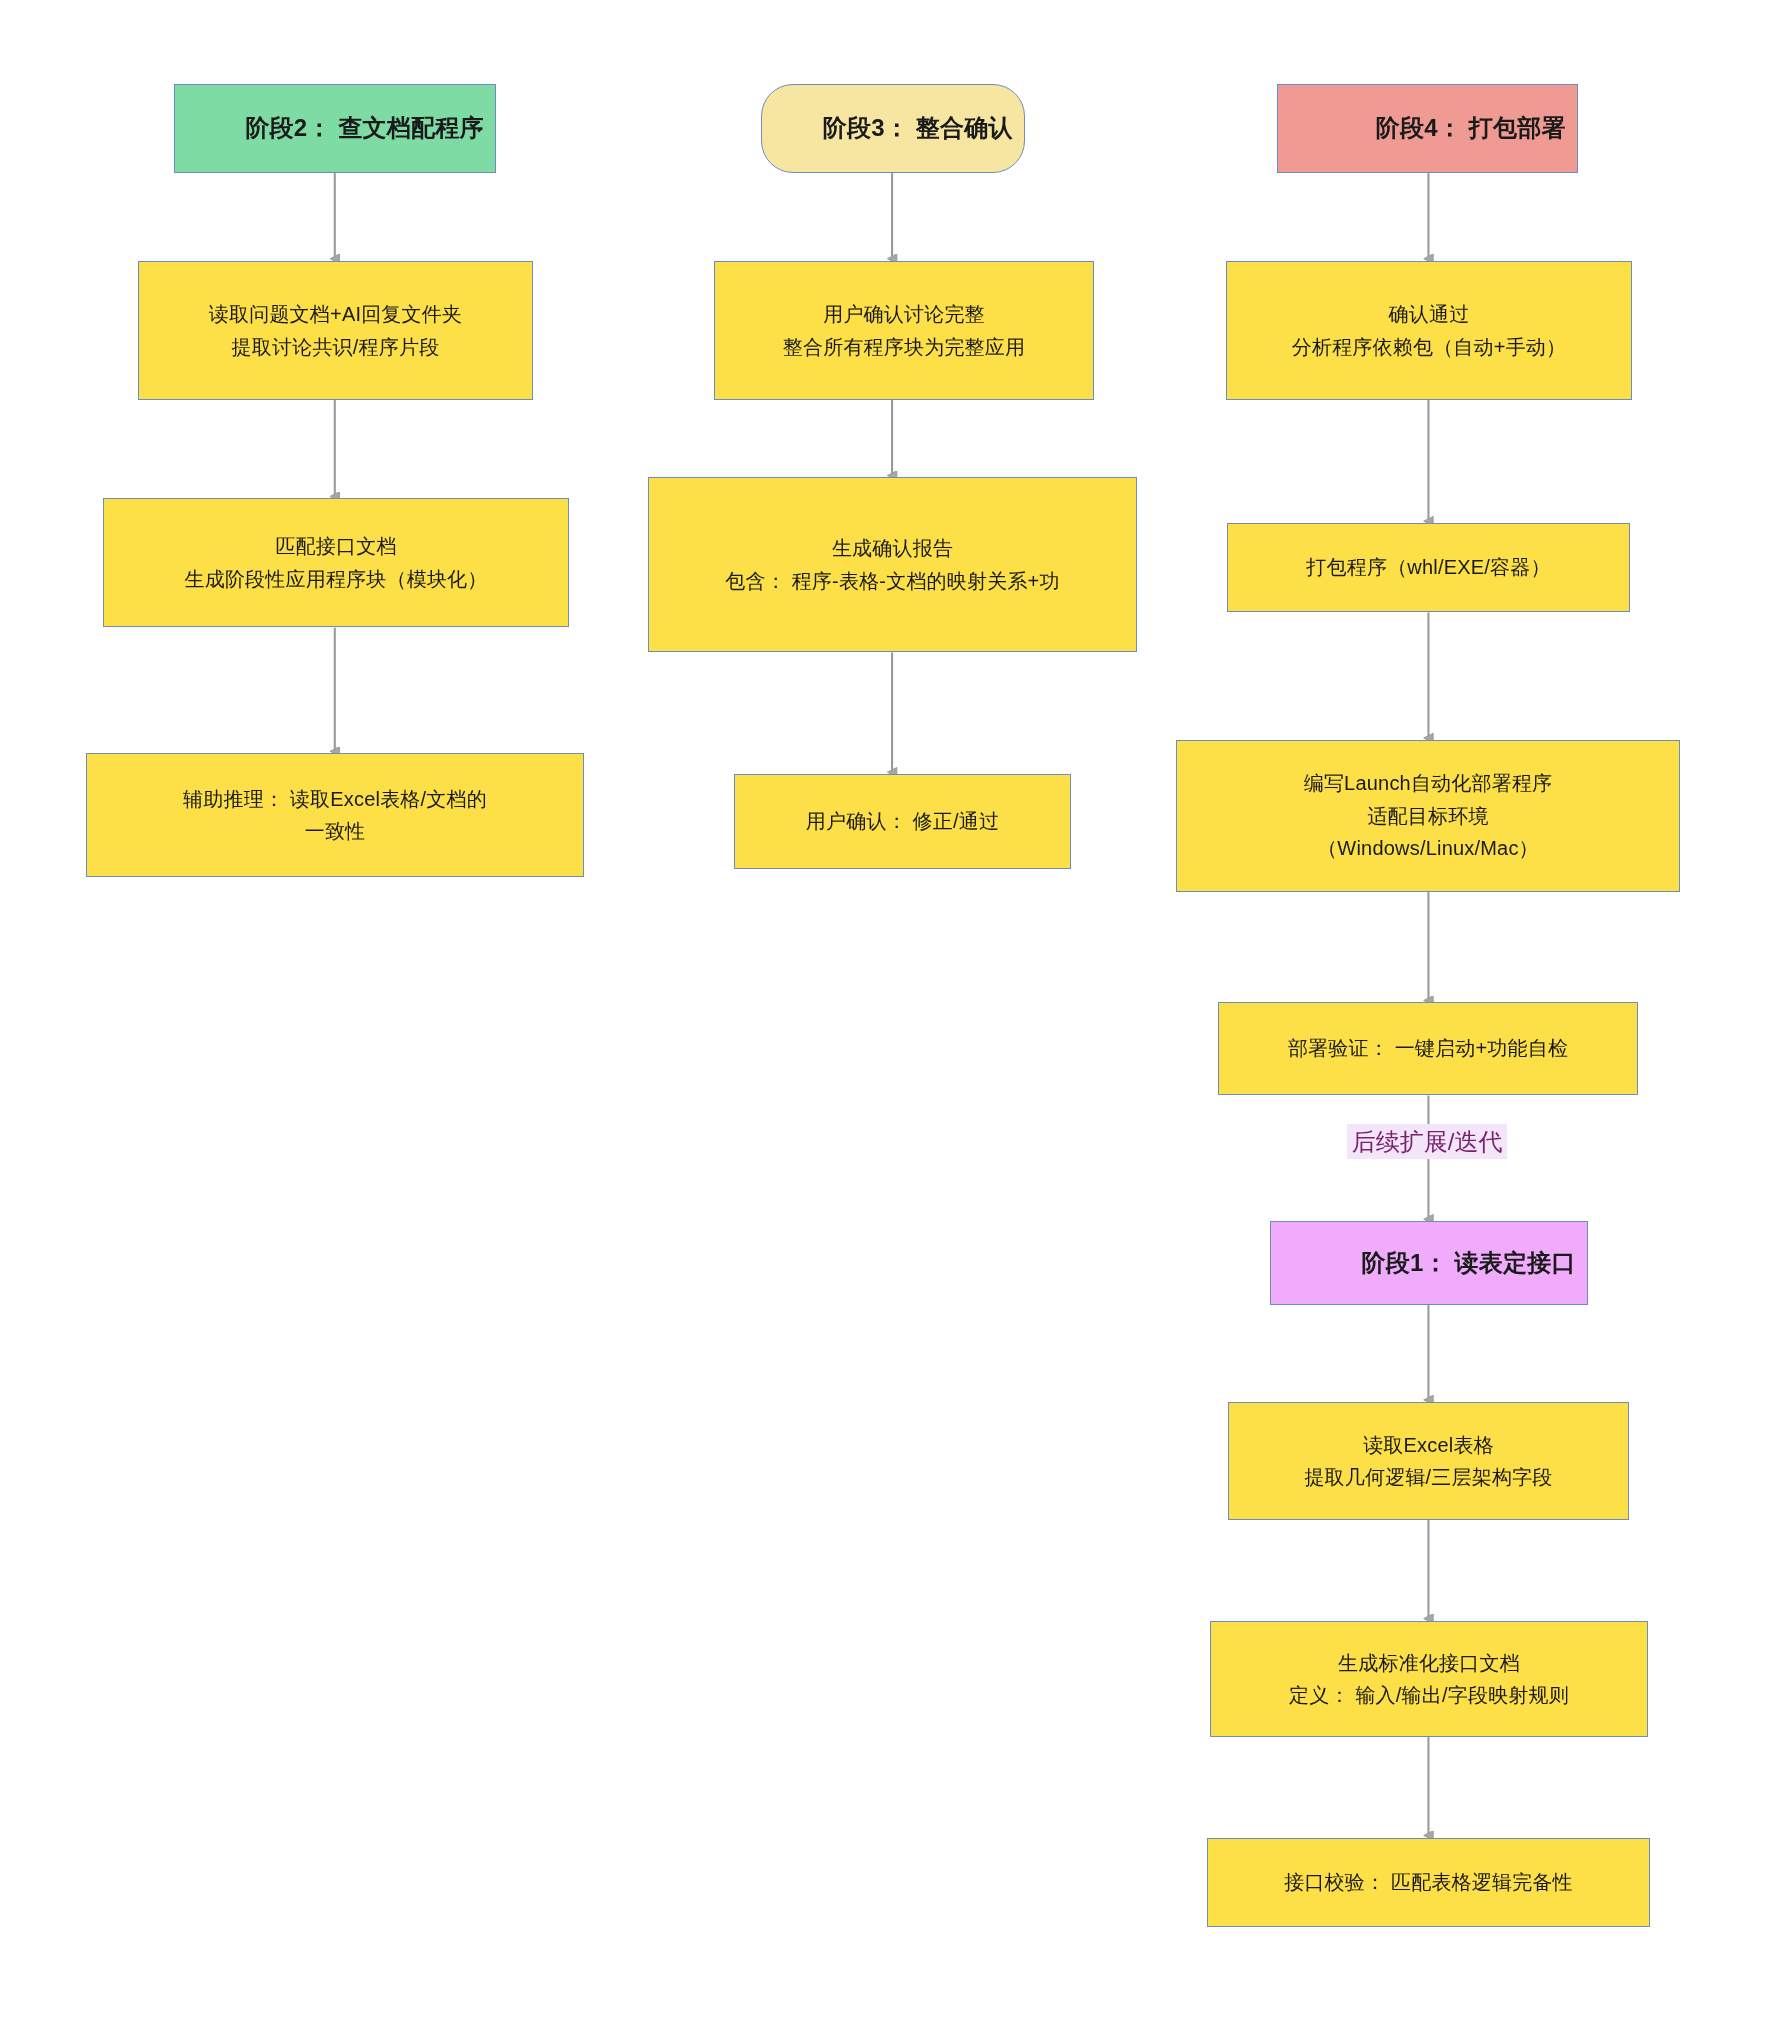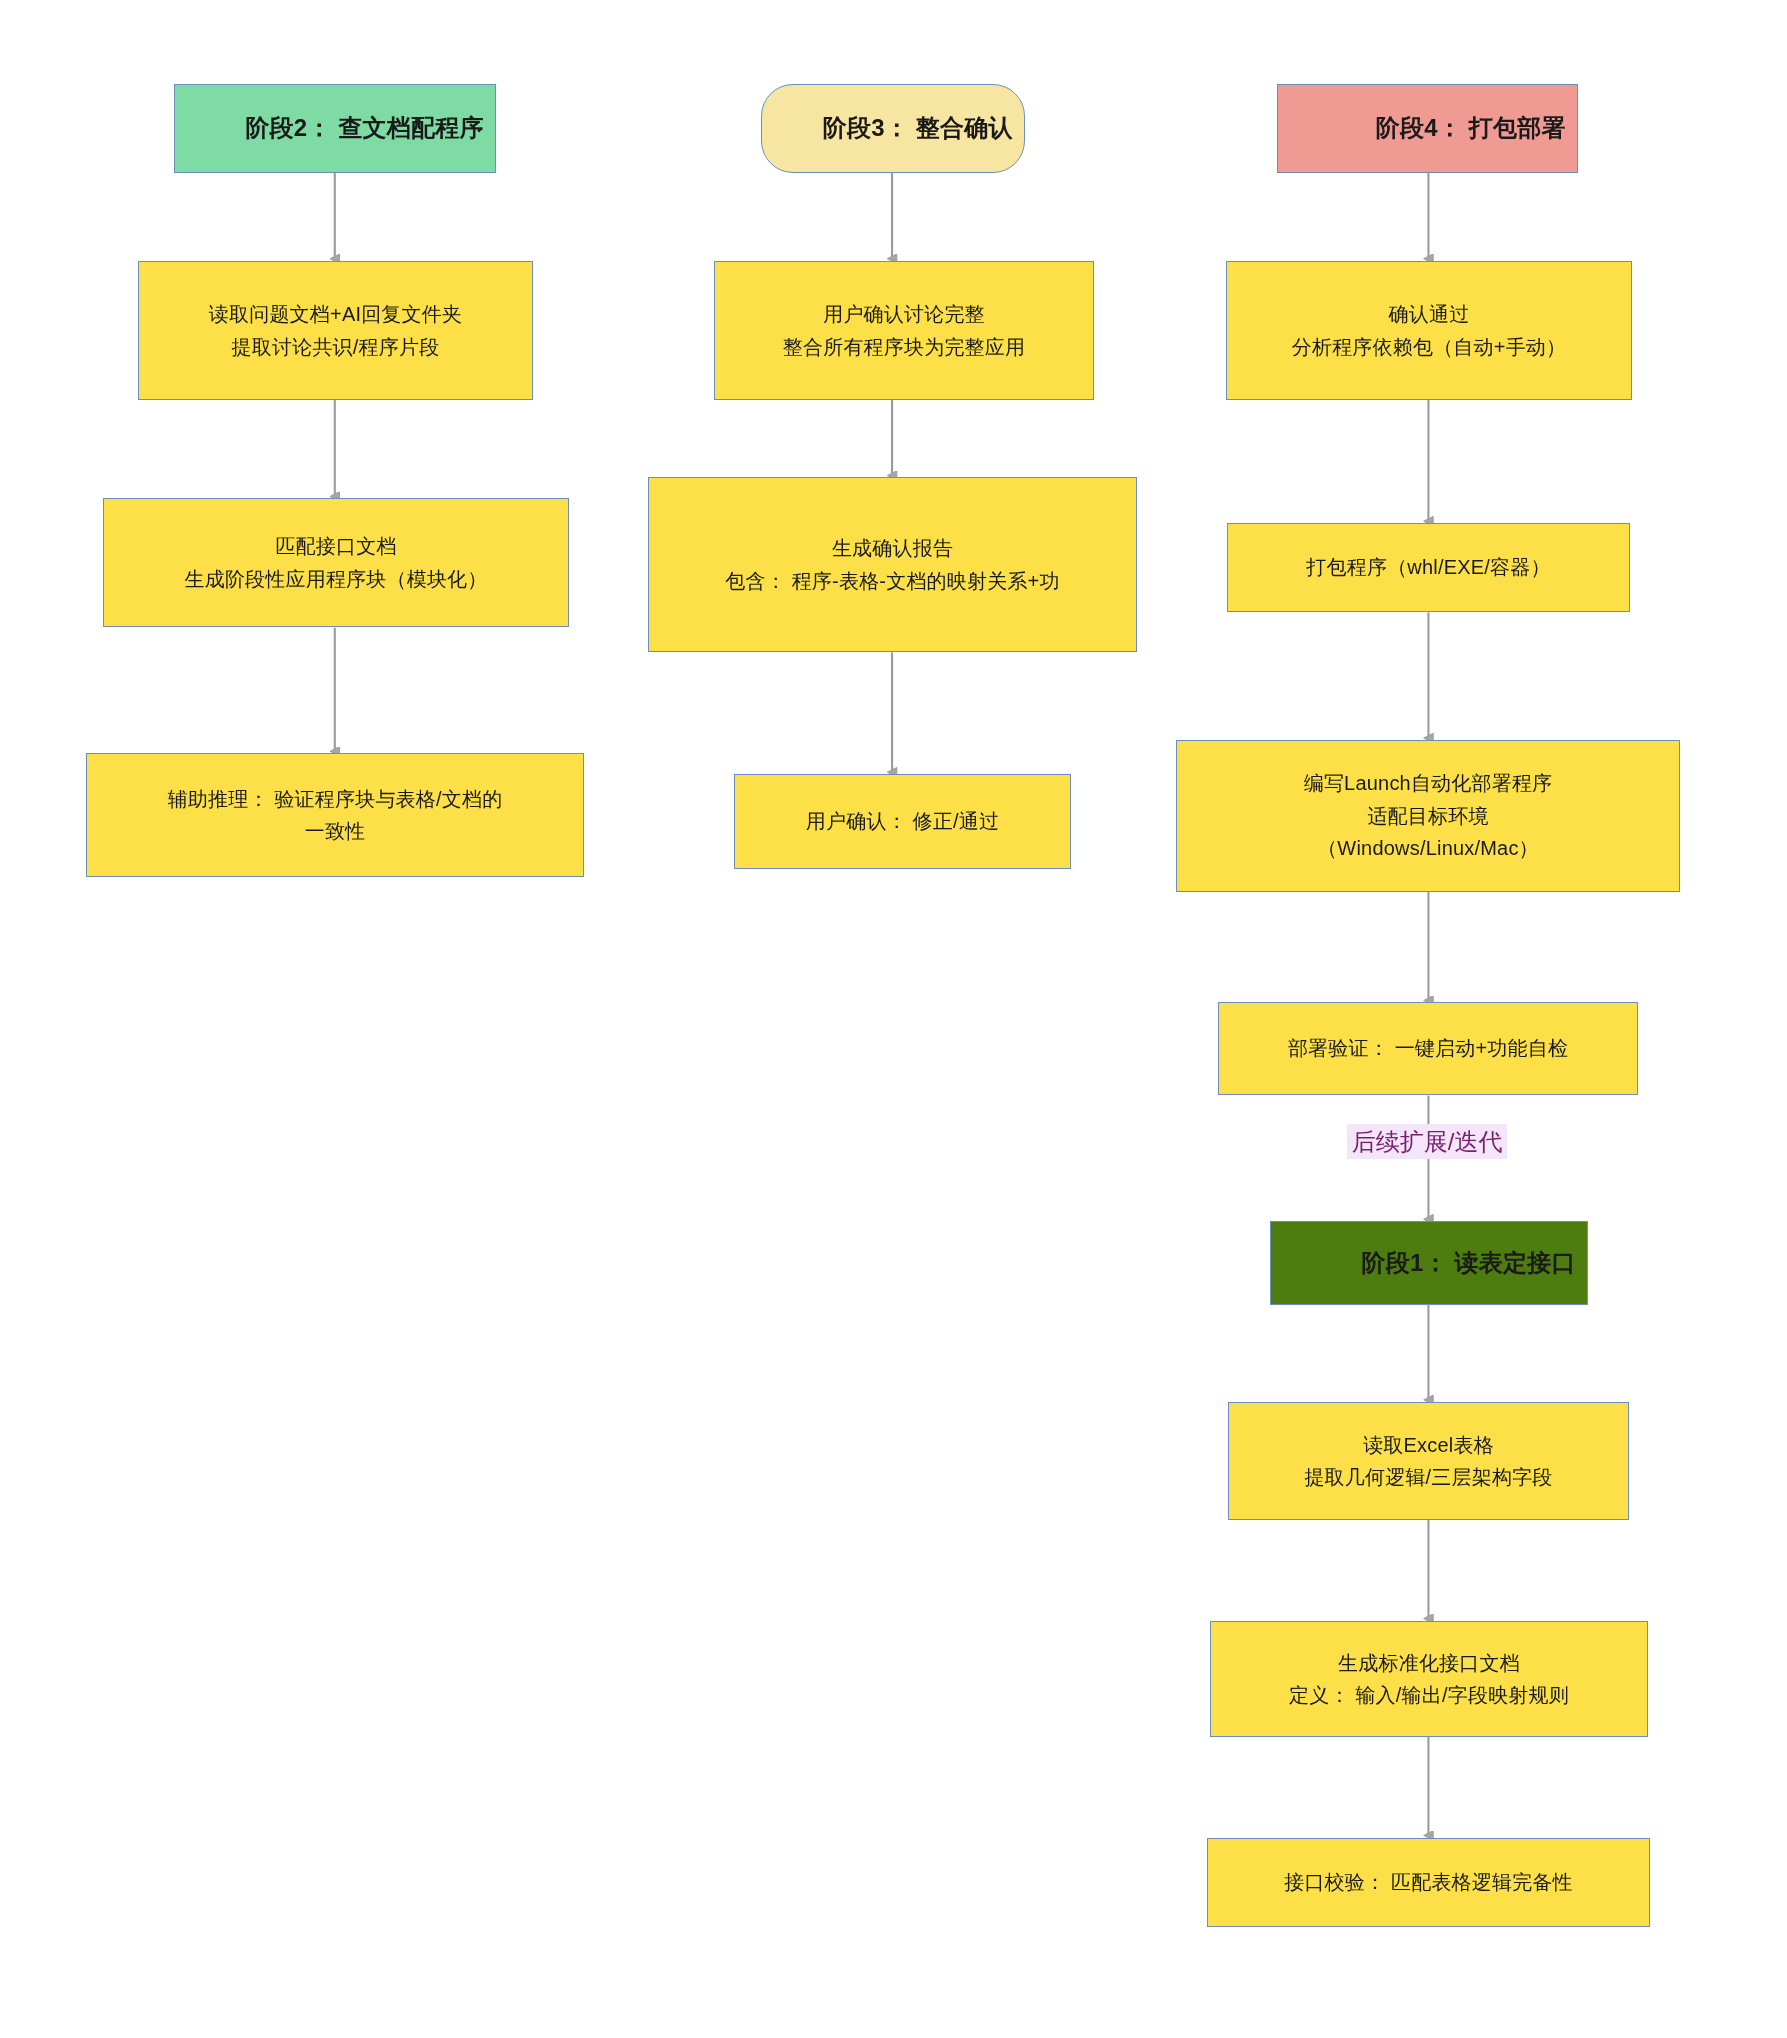--- a/index.html
+++ b/index.html
@@ -39,21 +39,21 @@
     width: 100%;
   }
   .node.phase {
     font-weight: 700;
     font-size: 24px;
     text-align: right;
   }
   .node.phase2 { background: #7fdba4; border-color: #6c8ebf; }
   .node.phase3 { background: #f7e6a2; border-color: #6c8ebf; border-radius: 32px; }
   .node.phase4 { background: #ef9a93; border-color: #6c8ebf; }
-  .node.phase1 { background: #4d7c0f; border-color: #6c8ebf; }
+  .node.phase1 { background: #f0abfc; border-color: #6c8ebf; }
 
   .edge {
     position: absolute;
     pointer-events: none;
   }
   .edge svg {
     display: block;
     overflow: visible;
   }
   .edge-label {
@@ -109,21 +109,21 @@
     <span class="ln">读取问题文档+AI回复文件夹</span>
     <span class="ln">提取讨论共识/程序片段</span>
   </div>
 
   <div class="node" style="left:103px; top:498px; width:466px; height:129px;">
     <span class="ln">匹配接口文档</span>
     <span class="ln">生成阶段性应用程序块（模块化）</span>
   </div>
 
   <div class="node" style="left:86px; top:753px; width:498px; height:124px;">
-    <span class="ln">辅助推理： 验证程序块与表格/文档的</span>
+    <span class="ln">辅助推理： 读取Excel表格/文档的</span>
     <span class="ln">一致性</span>
   </div>
 
   <div class="node phase phase3" style="left:761px; top:84px; width:264px; height:89px;">
     <span class="ln">阶段3： 整合确认</span>
   </div>
 
   <div class="node" style="left:714px; top:261px; width:380px; height:139px;">
     <span class="ln">用户确认讨论完整</span>
     <span class="ln">整合所有程序块为完整应用</span>

